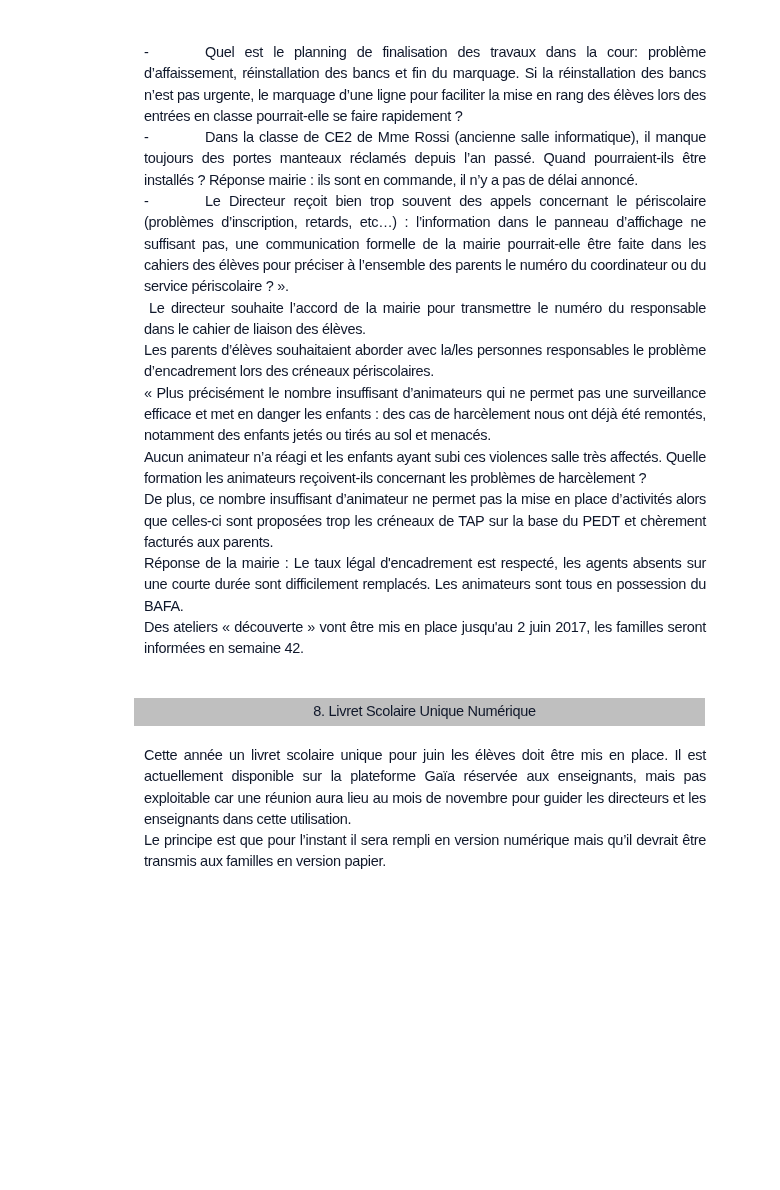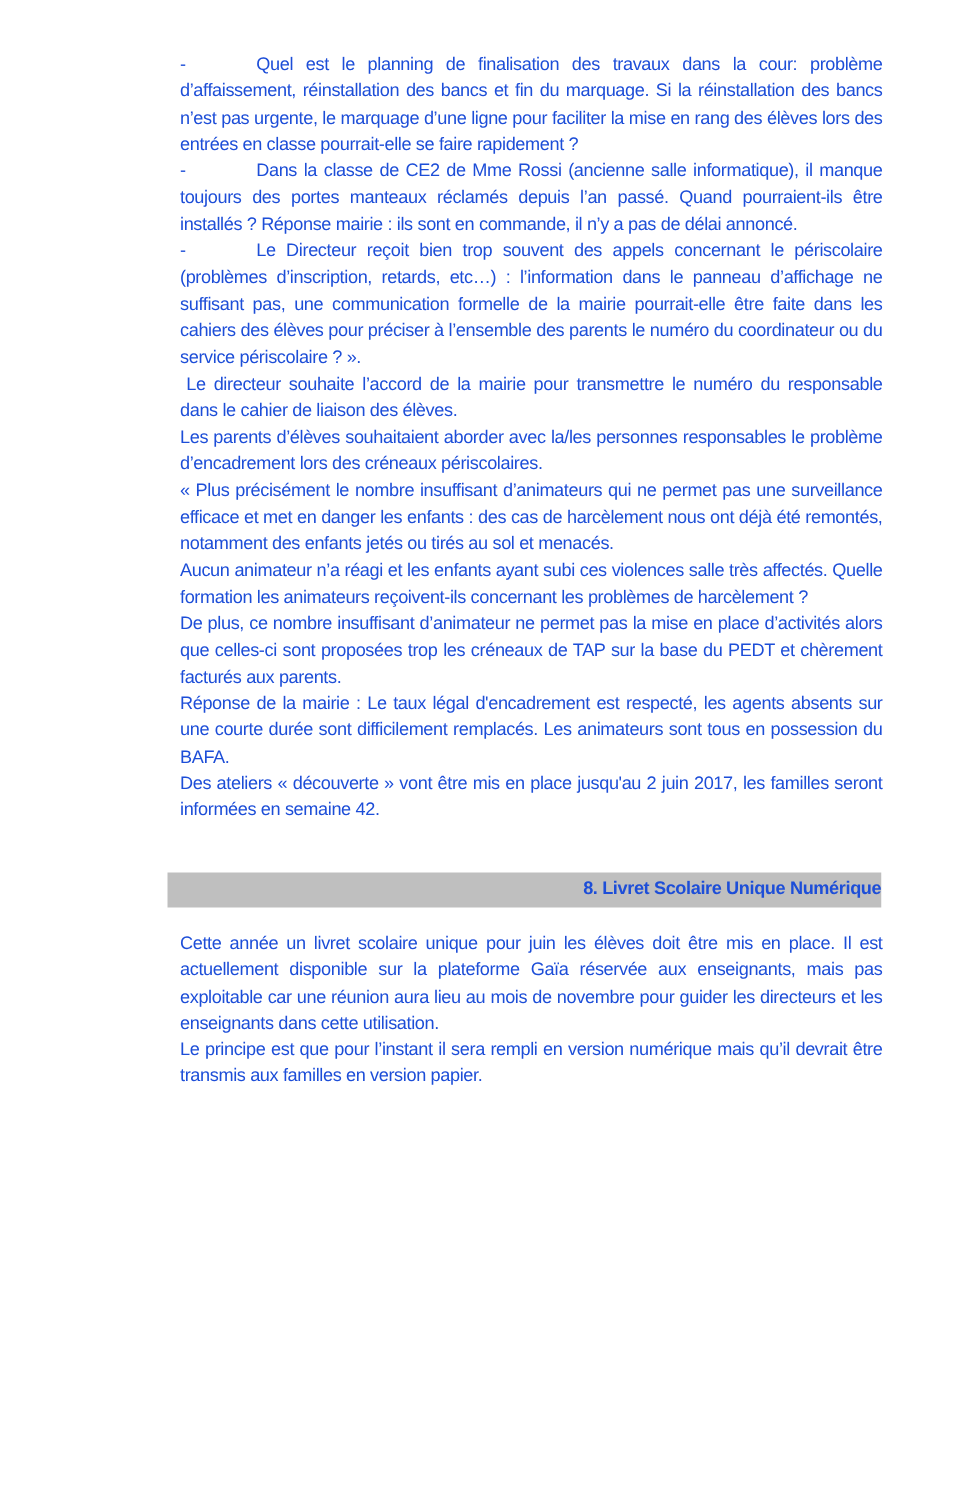--- a/index.html
+++ b/index.html
@@ -7,21 +7,21 @@
     padding: 0;
     background: #ffffff;
   }
   .page {
     position: relative;
     width: 780px;
     height: 972px;
     background: #ffffff;
     overflow: hidden;
     font-family: "Liberation Sans", "DejaVu Sans", sans-serif;
-    color: #1d4ed8;
+    color: #0f172a;
   }
   .content {
     position: absolute;
     left: 144px;
     top: 42px;
     width: 562px;
     font-size: 14.5px;
     line-height: 21.3px;
     letter-spacing: -0.3px;
   }
@@ -34,22 +34,21 @@
     width: 61px;
   }
   .lead-space {
     text-indent: 5px;
   }
   .heading-bar {
     background: #bfbfbf;
     margin: 38px 0 19px -10px;
     padding: 3px 0 4px 10px;
     width: 561px;
-    text-align: right;
-    font-weight: bold;
+    text-align: center;
   }
   .italic { }
 </style>
 </head>
 <body>
 
 <div class="page">
   <div class="content">
 
     <p class="para"><span class="dash">-</span><span>Quel est le planning de finalisation des travaux dans la cour: problème d’affaissement, réinstallation des bancs et fin du marquage. Si la réinstallation des bancs n’est pas urgente, le marquage d’une ligne pour faciliter la mise en rang des élèves lors des entrées en classe pourrait-elle se faire rapidement ?</span></p>

